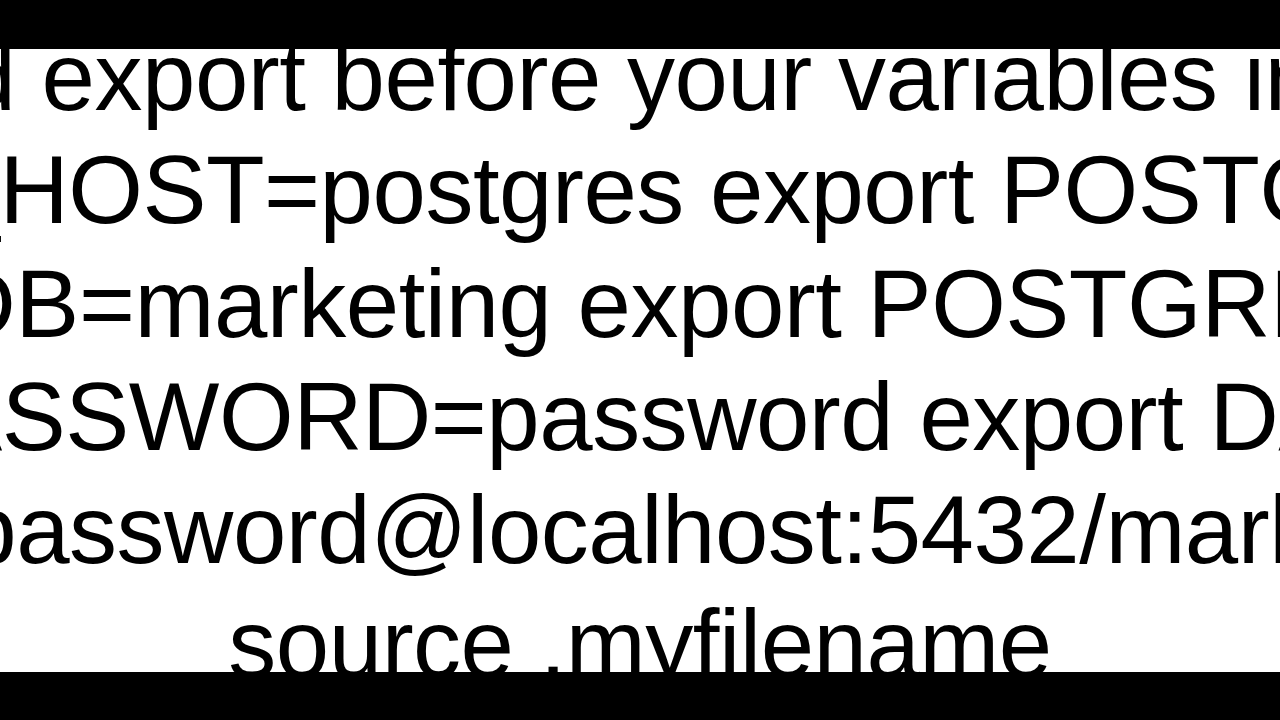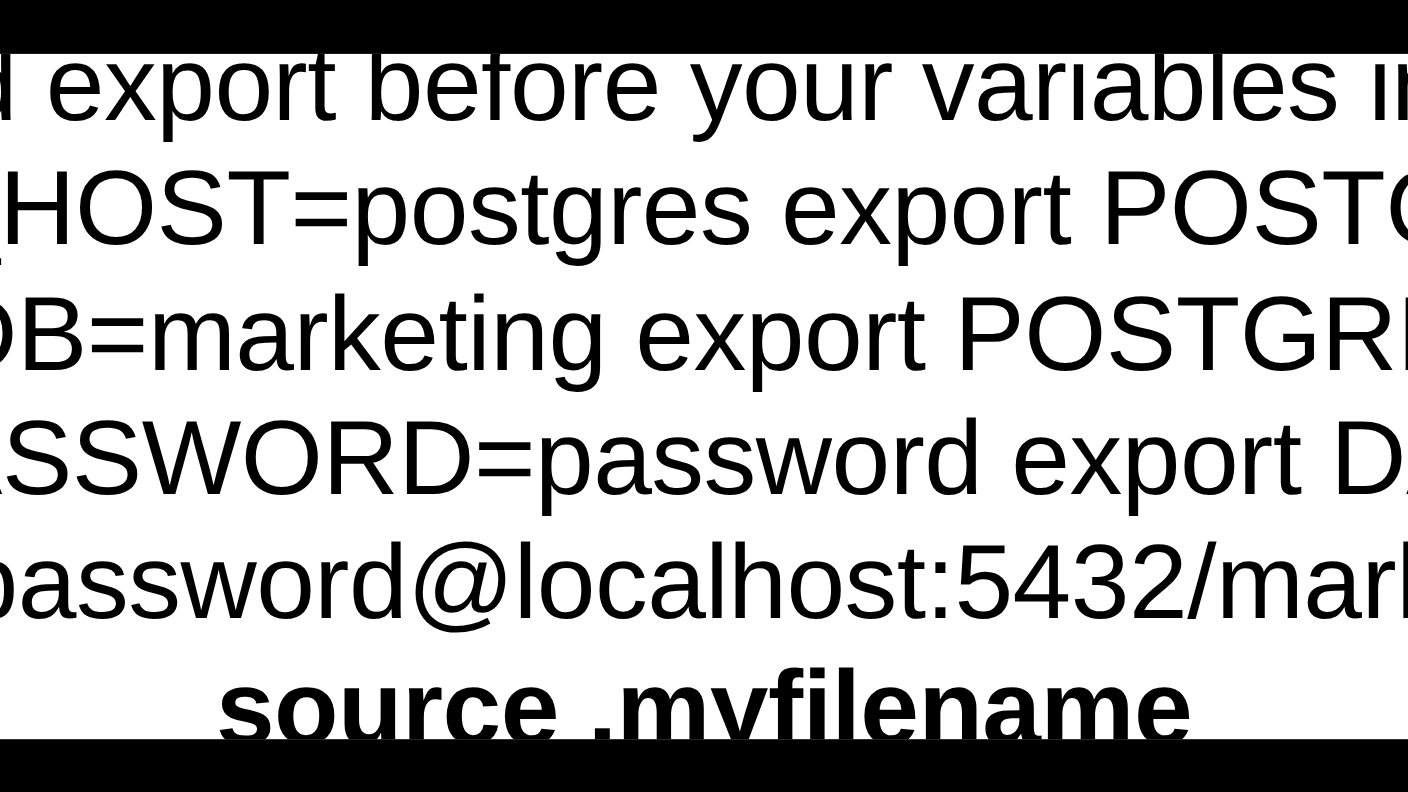--- a/index.html
+++ b/index.html
@@ -32,21 +32,21 @@
       white-space: nowrap;
       text-align: center;
       line-height: 1.18;
       letter-spacing: -0.5px;
     }
     .line1 { font-size: 96px; }
     .line2 { font-size: 96px; }
     .line3 { font-size: 96px; }
     .line4 { font-size: 96px; }
     .line5 { font-size: 96px; }
-    .line6 { font-size: 96px; font-weight: bold; }
+    .line6 { font-size: 96px; }
   </style>
 </head>
 <body>
 
 <div class="content-box">
   <div class="text-line line1">d export before your variables in</div>
   <div class="text-line line2">_HOST=postgres export POSTG</div>
   <div class="text-line line3">DB=marketing export POSTGRE</div>
   <div class="text-line line4">ASSWORD=password export DA</div>
   <div class="text-line line5">password@localhost:5432/mark</div>

